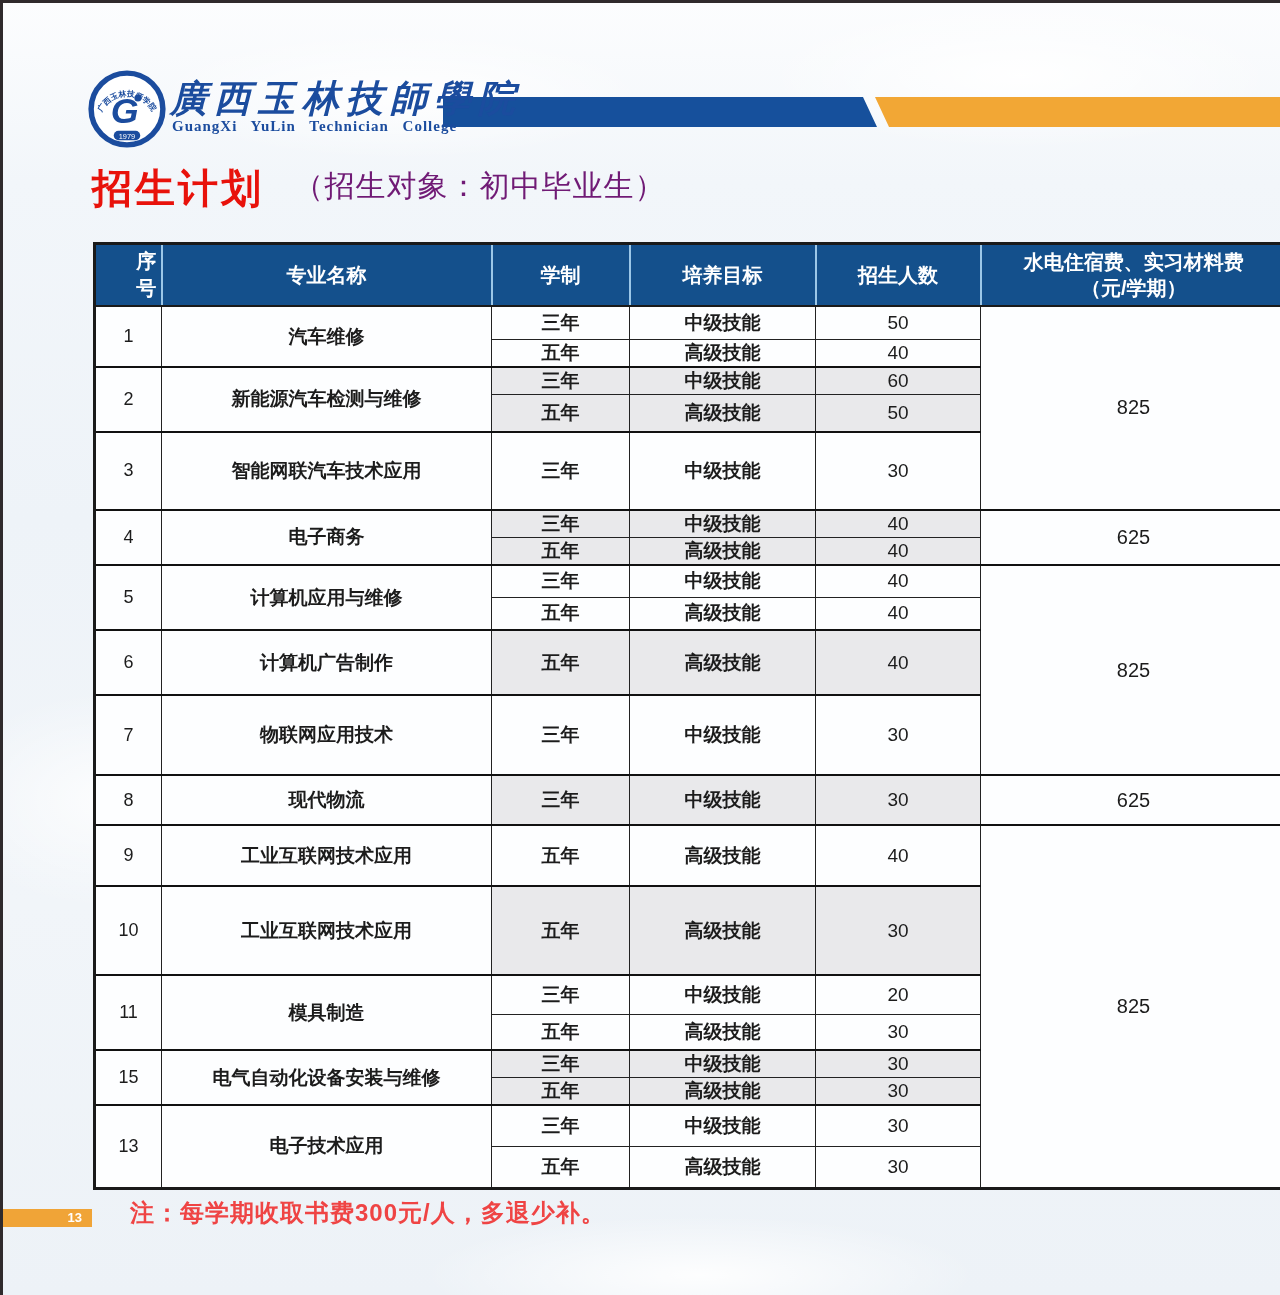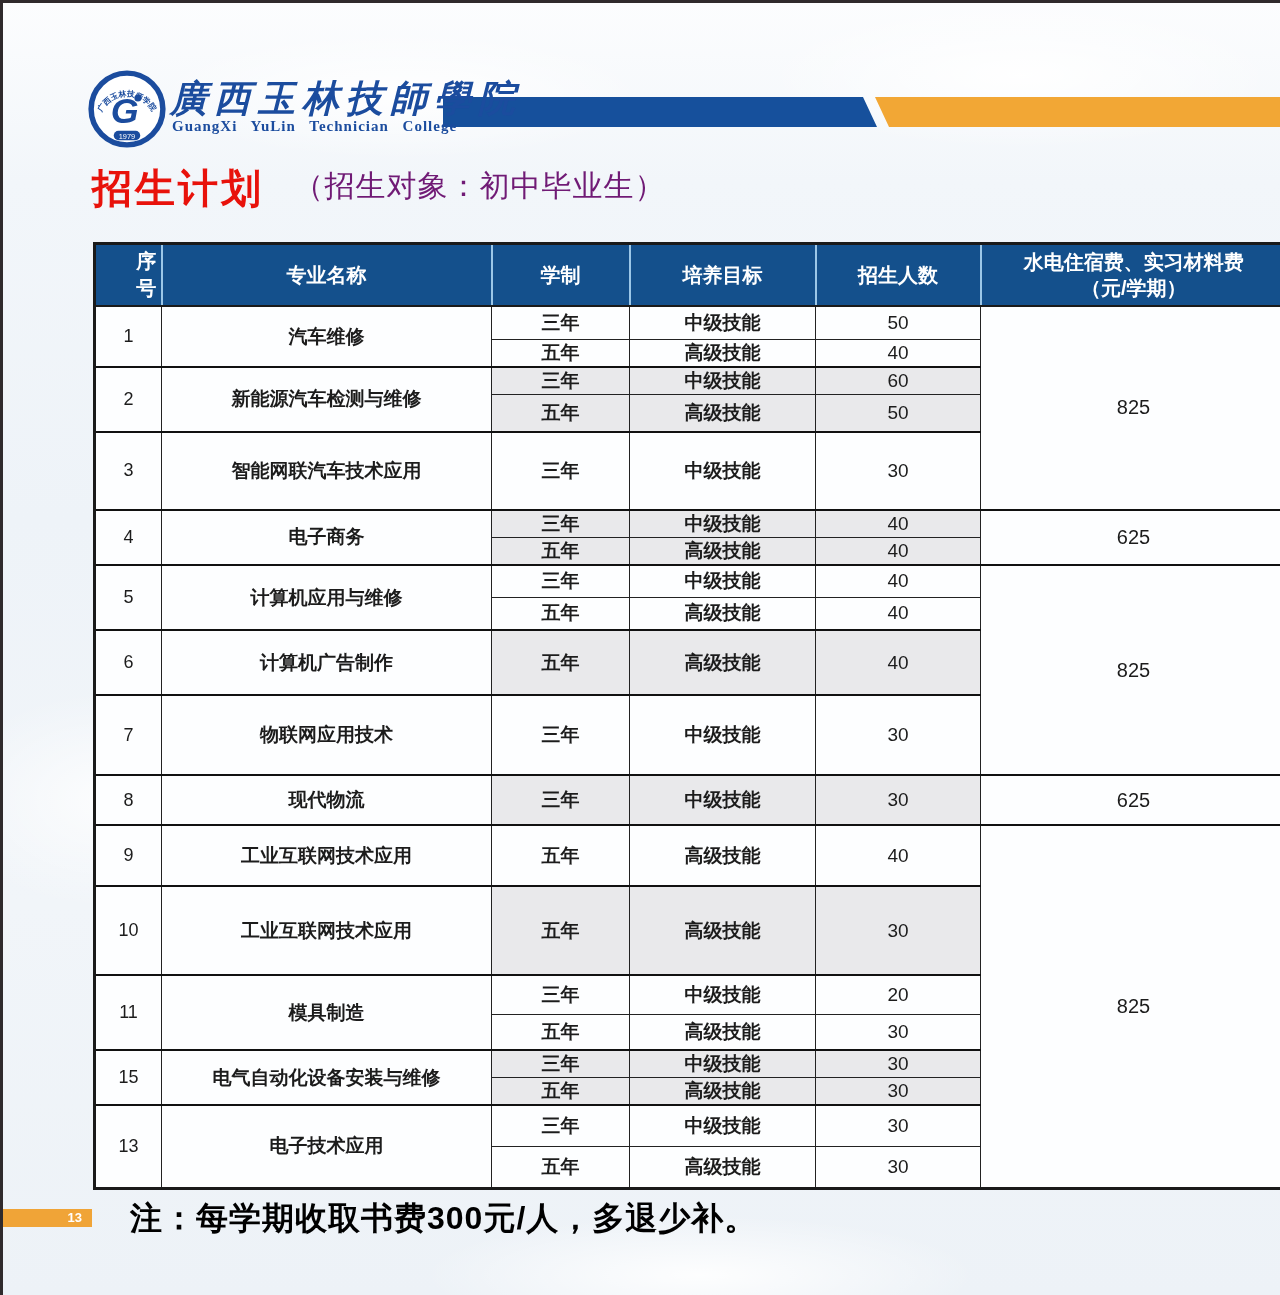--- a/index.html
+++ b/index.html
@@ -78,21 +78,21 @@
   td.c-name{background:#c9e2f4;font-weight:700;}
   td.c-dur,td.c-target{font-weight:700;margin-top:16px;}
   td.c-quota{font-weight:400;}
   tr.shade-g td.c-dur,tr.shade-g td.c-target,tr.shade-g td.c-quota{background:#e9e9eb;}
   tr.shade-w td.c-dur,tr.shade-w td.c-target,tr.shade-w td.c-quota{background:#fdfeff;}
   td.c-fee{background:#f4f9fd;font-weight:400;font-size:20px;}
 
   
   .note{
     position:absolute;left:130px;top:1197px;z-index:2;
-    font-size:32px;font-weight:700;color:#000000;letter-spacing:1px;text-align:right;
+    font-size:24px;font-weight:700;color:#ef4444;letter-spacing:1px;text-align:right;
   }
   .page-tab{
     position:absolute;left:0;top:1209px;width:92px;height:18px;z-index:3;
     background:#f0a437;color:#fff;font-size:13px;font-weight:700;
     text-align:right;line-height:18px;padding-right:10px;box-sizing:border-box;
   }
 </style>
 </head>
 <body>
 

